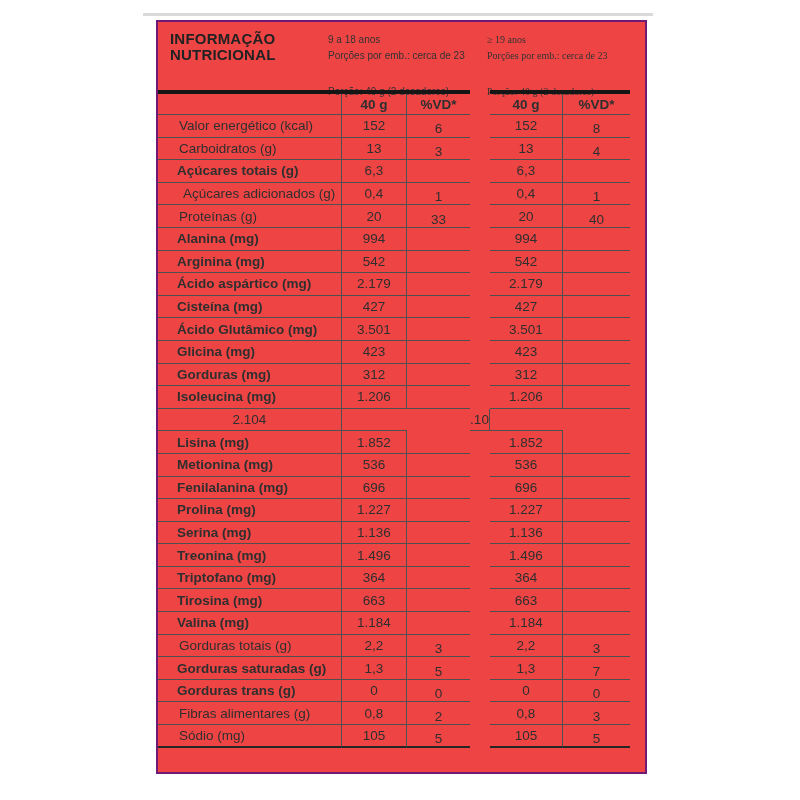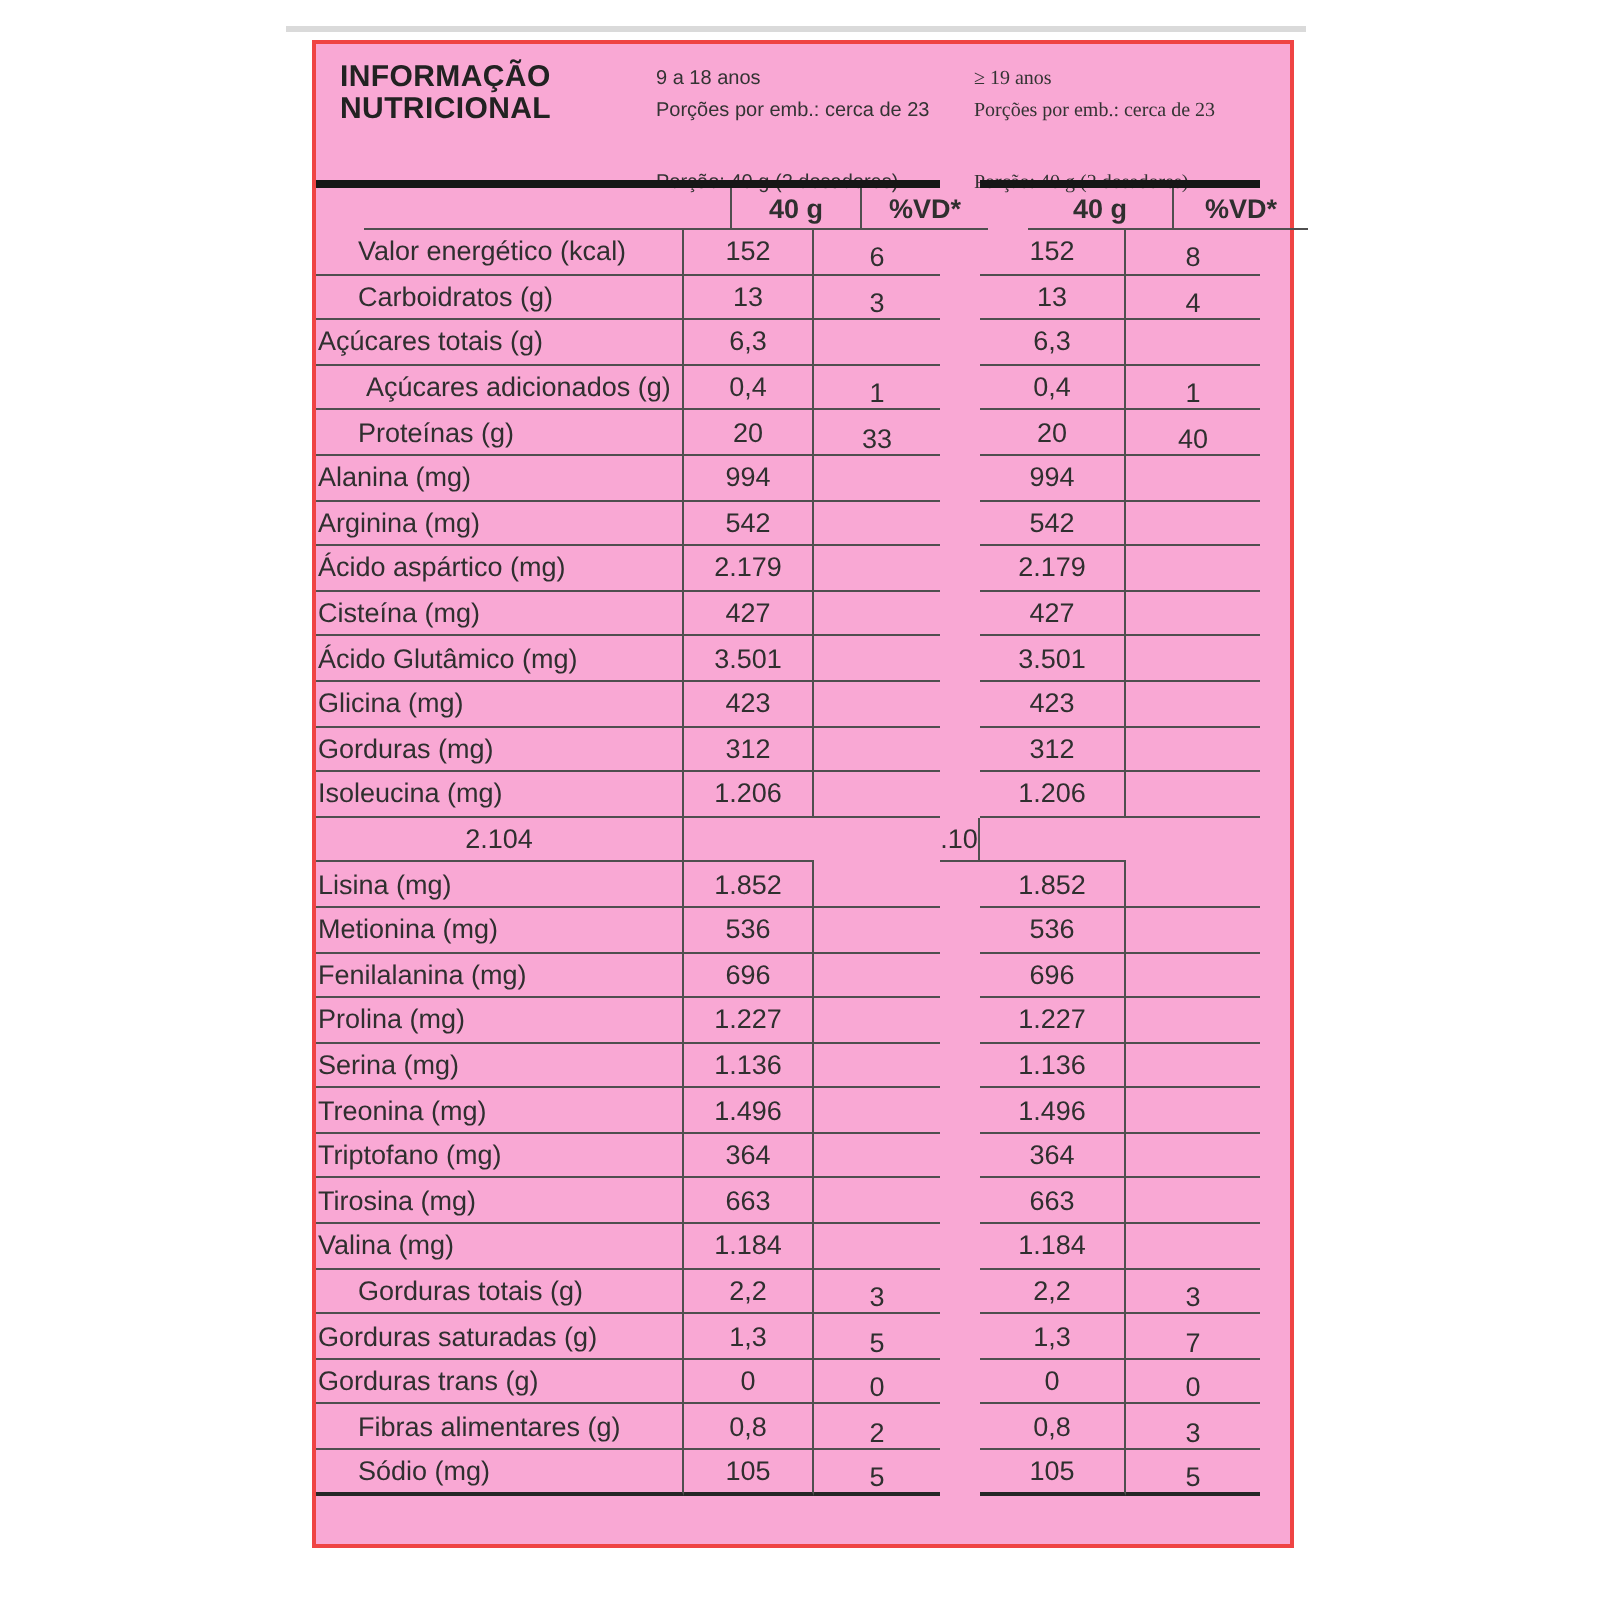--- a/index.html
+++ b/index.html
@@ -3,44 +3,44 @@
 <meta charset="utf-8">
 <style>
   html,body{margin:0;padding:0;background:#ffffff;}
   .sheet{
     position:relative;width:800px;height:800px;background:#ffffff;
     font-family:"Liberation Sans",sans-serif;color:#2f2f2f;overflow:hidden;
   }
   .scan-artifact{position:absolute;left:143px;top:13px;width:510px;height:3px;background:#dadada;}
   .panel{
     position:absolute;left:156px;top:20px;width:487px;height:750px;
-    border:2px solid #ef4444;background:#f9a8d4;
+    border:2px solid #701a75;background:#ef4444;
   }
   .title{
     position:absolute;left:12px;top:9px;font-size:15px;font-weight:bold;
     line-height:16px;letter-spacing:.2px;color:#222;
   }
   .ghead{position:absolute;top:10px;font-size:10px;line-height:15px;color:#333;}
   .ghead-1{left:170px;}
   .ghead-2{left:329px;font-family:Liberation Serif, serif;}
   .ghead .age{margin-bottom:1px;}
   .ghead .port{margin-top:21px;}
   .thick{position:absolute;top:68px;height:4px;background:#161616;}
   .thick-1{left:0;width:312px;}
   .thick-2{left:332px;width:140px;}
   .tbl{position:absolute;left:0;top:72px;width:487px;}
   .row{display:grid;grid-template-columns:184px 65px 63px 20px 73px 67px 15px;}
-  .hrow{height:21px;margin-left:24px;}
+  .hrow{height:21px;}
   .drow{height:22.6px;}
   .c{
     display:flex;align-items:center;justify-content:center;
     font-size:13.5px;color:#2f2f2f;overflow:hidden;white-space:nowrap;
   }
   .c-label{justify-content:flex-start;padding-left:21px;}
-  .indent-1 .c-label{padding-left:1px;}
+  .indent-1 .c-label{padding-left:19px;font-weight:bold;}
   .indent-2 .c-label{padding-left:25px;}
   .c-label,.c-a1,.c-v1,.c-a2,.c-v2{border-bottom:1.5px solid #4f4f4f;}
   .c-label,.c-a1,.c-a2{border-right:1.4px solid #4f4f4f;}
   .c-gap,.c-right{border:none;}
   .last .c-label,.last .c-a1,.last .c-v1,.last .c-a2,.last .c-v2{border-bottom:2.5px solid #262626;}
   .hcell{font-weight:bold;}
   .vnum{position:relative;top:3px;}
   .footnote{position:absolute;left:11px;top:732px;font-size:11.5px;color:#333;}
 </style>
 </head>

